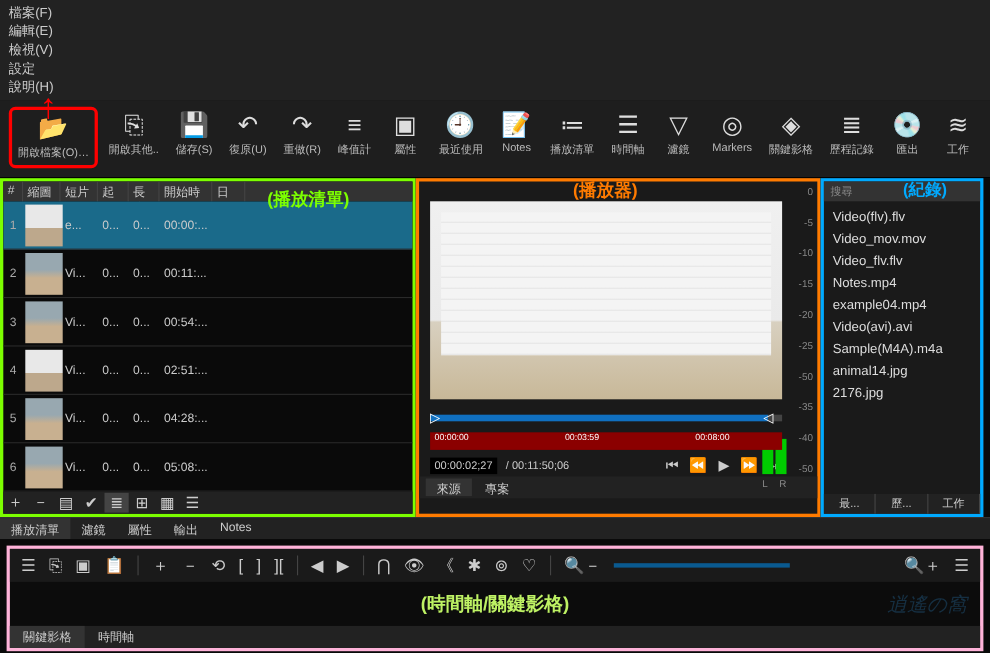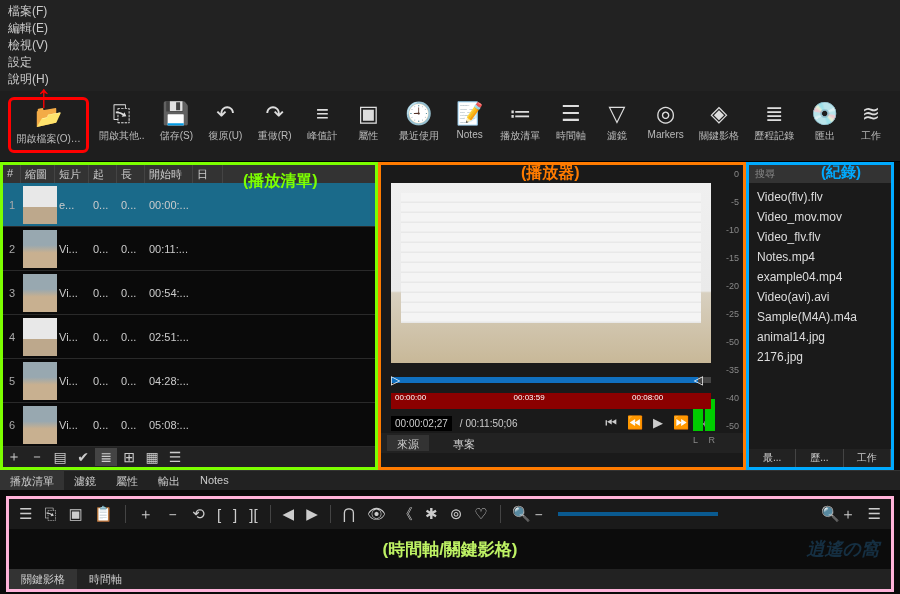--- a/index.html
+++ b/index.html
@@ -50,21 +50,21 @@
 .video-area { margin: 18px 32px 6px 10px; height: 180px; background: linear-gradient(#f0f0f0 0%, #eaeaea 60%, #d8d0c0 61%, #c8b898 100%); position: relative; }
 .garage-lines { position: absolute; inset: 10px 10px 40px 10px; background: repeating-linear-gradient(#f4f4f4 0, #f4f4f4 8px, #e8e8e8 9px, #e8e8e8 10px); }
 .scrubber { margin: 4px 32px 2px 10px; height: 18px; position: relative; }
 .scrub-track { position: absolute; left: 0; right: 0; top: 4px; height: 6px; background: linear-gradient(90deg, #1070c0 0%, #1070c0 96%, #444 96%); }
 .scrub-in { position: absolute; left: 0; top: 0; color: #fff; font-size: 12px; }
 .scrub-out { position: absolute; right: 8px; top: 0; color: #fff; font-size: 12px; }
 .ruler { margin: 0 32px 2px 10px; height: 16px; background: #8b0000; position: relative; display: flex; justify-content: space-between; font-size: 8px; color: #fff; padding: 0 4px; align-items: flex-start; }
 .transport { margin: 4px 32px 2px 10px; display: flex; align-items: center; gap: 8px; font-size: 10px; }
 .transport .tc { background: #000; padding: 2px 4px; }
 .transport .btns { margin-left: auto; display: flex; gap: 10px; font-size: 13px; }
-.source-tabs { display: flex; gap: 14px; padding: 2px 6px; background: #222; height: 20px; font-size: 11px; }
+.source-tabs { display: flex; gap: 2px; padding: 2px 6px; background: #222; height: 20px; font-size: 11px; }
 .source-tabs div { padding: 2px 10px; cursor: pointer; }
 .source-tabs .active { background: #333; }
 
 
 .history { position: relative; width: 148px; border: 3px solid #00aaff; display: flex; flex-direction: column; background: #1a1a1a; }
 .history-overlay { position: absolute; right: 30px; top: -2px; color: #00aaff; font-size: 15px; font-weight: bold; pointer-events: none; z-index: 5; }
 .history-search { background: #333; height: 18px; padding: 2px 6px; font-size: 10px; color: #888; }
 .history-body { flex: 1; padding: 4px; }
 .hist-item { padding: 3px 4px; font-size: 12px; color: #ddd; cursor: pointer; overflow: hidden; white-space: nowrap; }
 .history-footer { display: flex; background: #222; height: 18px; }
@@ -75,21 +75,21 @@
 .sub-tabs div { padding: 3px 10px; cursor: pointer; }
 .sub-tabs .active { background: #333; }
 
 
 .timeline { position: relative; flex: 1; margin: 6px 6px 2px 6px; border: 3px solid #ffb3d9; background: #0c0c0c; display: flex; flex-direction: column; }
 .tl-toolbar { display: flex; align-items: center; gap: 12px; padding: 6px 10px; background: #1a1a1a; height: 30px; font-size: 15px; color: #ccc; }
 .tl-toolbar .sep { width: 1px; height: 18px; background: #444; }
 .tl-toolbar .zoom-track { flex: 0 0 160px; height: 4px; background: #0a5a90; position: relative; }
 .tl-canvas { flex: 1; position: relative; }
 .tl-overlay { position: absolute; left: 50%; top: 50%; transform: translate(-50%, -50%); color: #bef264; font-size: 17px; font-weight: bold; }
-.watermark { position: absolute; right: 12px; bottom: 8px; color: #1a3f5a; font-size: 18px; font-style: italic; opacity: 0.7; font-weight: bold; }
+.watermark { position: absolute; right: 12px; bottom: 8px; color: #1a3f5a; font-size: 18px; font-style: italic; opacity: 0.7; }
 .tl-tabs { display: flex; background: #222; height: 20px; font-size: 11px; }
 .tl-tabs div { padding: 3px 12px; cursor: pointer; }
 .tl-tabs .active { background: #333; }
 
 .arrow-up { position: absolute; left: 36px; top: 78px; color: #f00; font-size: 32px; z-index: 10; pointer-events: none; }
 </style>
 </head>
 <body>
 
 <div class="app">

